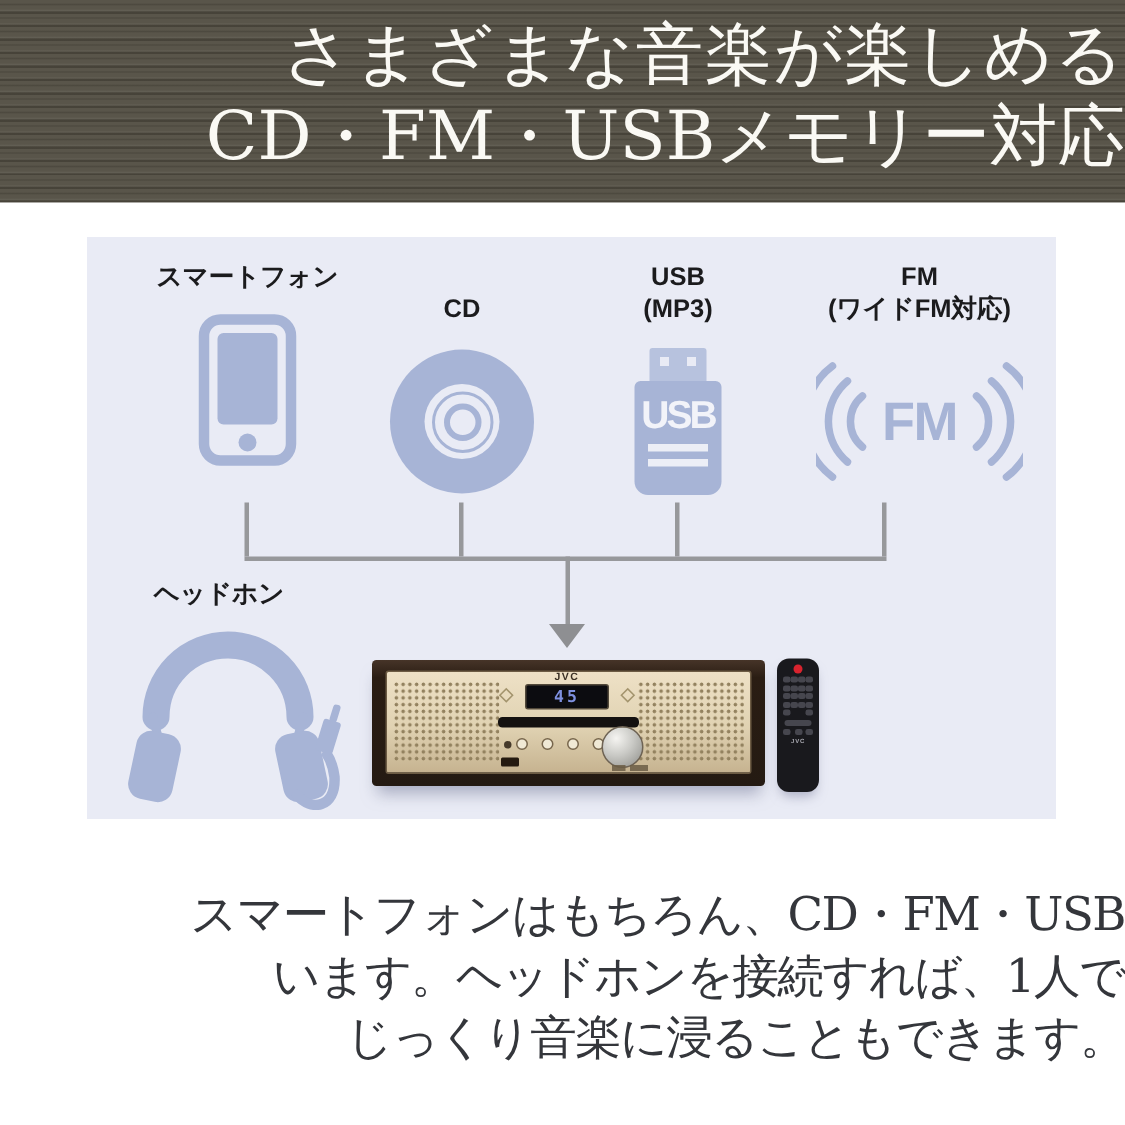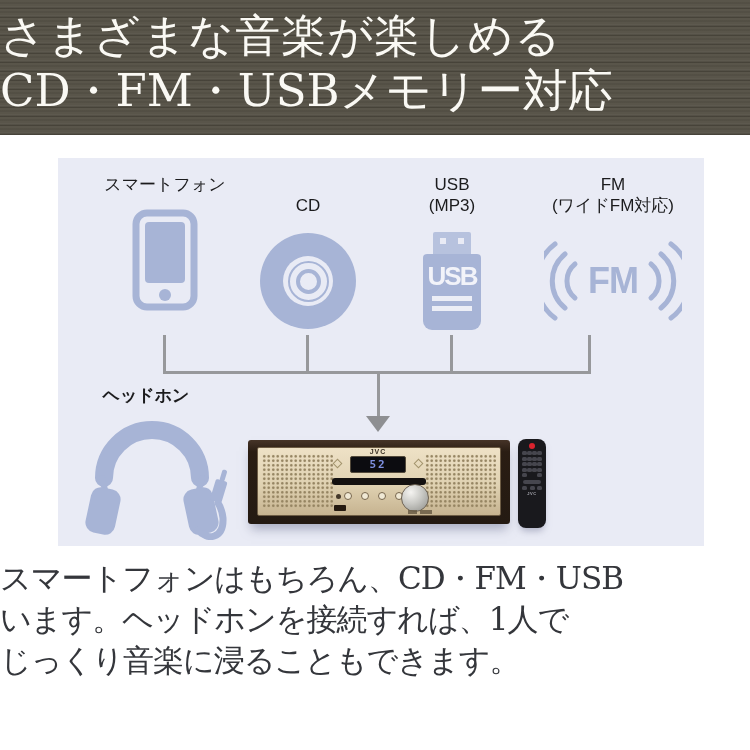--- a/index.html
+++ b/index.html
@@ -10,34 +10,34 @@
   
   .header {
     position:absolute; left:0; top:0; width:750px; height:135px;
     background-color:#59554a;
     background-image:
       repeating-linear-gradient(0deg,
         rgba(28,25,18,.30) 0px, rgba(28,25,18,.30) 1px,
         rgba(255,255,255,.05) 2px, rgba(0,0,0,0) 3px,
         rgba(0,0,0,0) 5px, rgba(47,44,36,.28) 6px,
         rgba(0,0,0,0) 7px, rgba(0,0,0,0) 9px);
-    text-align:left; color:#faf9f4;
+    text-align:right; color:#faf9f4;
     font-family:"DejaVu Serif", serif;
   }
   .h-line1 { padding-top:9px; font-size:45px; line-height:54px; letter-spacing:1px; }
   .h-line2 { font-size:45px; line-height:56px; letter-spacing:0px; }
 
   
   .panel {
     position:absolute; left:58px; top:158px; width:646px; height:388px;
     background:#e9ebf5;
   }
   .col { position:absolute; top:16px; width:164px; text-align:center; }
   .col-1 { left:25px; }  .col-2 { left:168px; }  .col-3 { left:312px; }  .col-4 { left:473px; }
-  .lbl { font-weight:normal; font-size:17px; line-height:21px; color:#1b1b1d; height:21px; white-space:nowrap; }
+  .lbl { font-weight:bold; font-size:17px; line-height:21px; color:#1b1b1d; height:21px; white-space:nowrap; }
   .icon-box { height:106px; margin-top:12px; display:flex; align-items:center; justify-content:center; }
 
   
   .cd-disc { width:96px; height:96px; border-radius:50%; background:#a7b4d6;
              display:flex; align-items:center; justify-content:center; }
   .cd-pale { width:50px; height:50px; border-radius:50%; background:#e9ebf5;
              display:flex; align-items:center; justify-content:center; }
   .cd-ring1 { width:41px; height:41px; border-radius:50%; border:2.5px solid #a7b4d6;
               display:flex; align-items:center; justify-content:center; }
   .cd-ring2 { width:25px; height:25px; border-radius:50%; border:4px solid #a7b4d6; }
@@ -112,21 +112,21 @@
   .remote { position:absolute; left:460px; top:281px; width:28px; height:89px;
             background:#19191d; border-radius:8px; box-shadow:0 5px 7px -2px rgba(125,130,158,.55);
             display:flex; flex-direction:column; align-items:center; padding-top:4px; }
   .r-power { width:6px; height:6px; border-radius:50%; background:#d9232e; margin-bottom:2px; }
   .r-grid { display:flex; flex-wrap:wrap; width:20px; justify-content:space-between; }
   .r-btn { width:5px; height:4px; background:#46464e; border-radius:1.5px; margin-bottom:1.5px; }
   .r-bar { width:18px; height:4px; background:#46464e; border-radius:2px; margin:1px 0 2px 0; }
   .r-brand { font-size:4px; color:#a8a8b0; font-weight:bold; letter-spacing:.5px; }
 
   
-  .desc { position:absolute; left:0; top:558px; width:750px; text-align:left;
+  .desc { position:absolute; left:0; top:590px; width:750px; text-align:right;
           font-family:"DejaVu Serif", serif; color:#34363b; }
   .d-line { font-size:31px; line-height:41px; letter-spacing:-1px; white-space:nowrap; }
 
   svg .st { fill:none; stroke:#a7b4d6; }
 </style>
 </head>
 <body>
 
 <div class="page">
 
@@ -222,21 +222,21 @@
           <rect x="136.5" y="63" width="5" height="12" rx="2" fill="#a7b4d6"></rect>
         </g>
       </svg>
     </div>
 
     <div class="unit">
       <div class="front">
         <div class="grille gl"></div>
         <div class="grille gr"></div>
         <div class="brand">JVC</div>
-        <div class="display">52</div>
+        <div class="display">45</div>
         <div class="diamond dm-l"></div>
         <div class="diamond dm-r"></div>
         <div class="slot"></div>
         <div class="sbtn sb1"></div>
         <div class="sbtn sb2"></div>
         <div class="sbtn sb3"></div>
         <div class="sbtn sb4"></div>
         <div class="jack"></div>
         <div class="usbport"></div>
         <div class="knob"></div>

